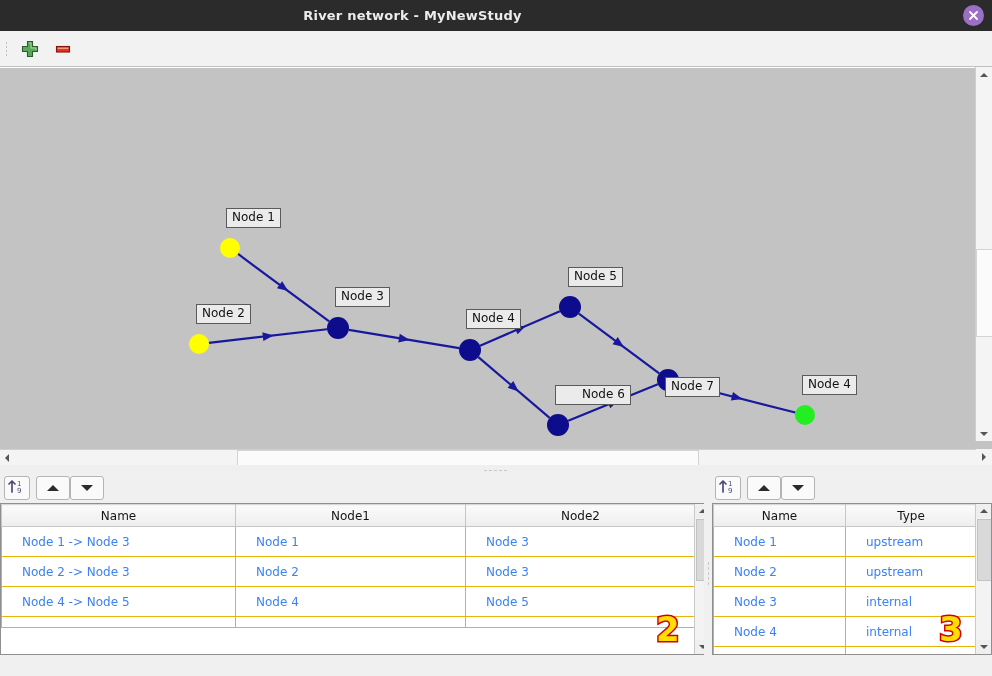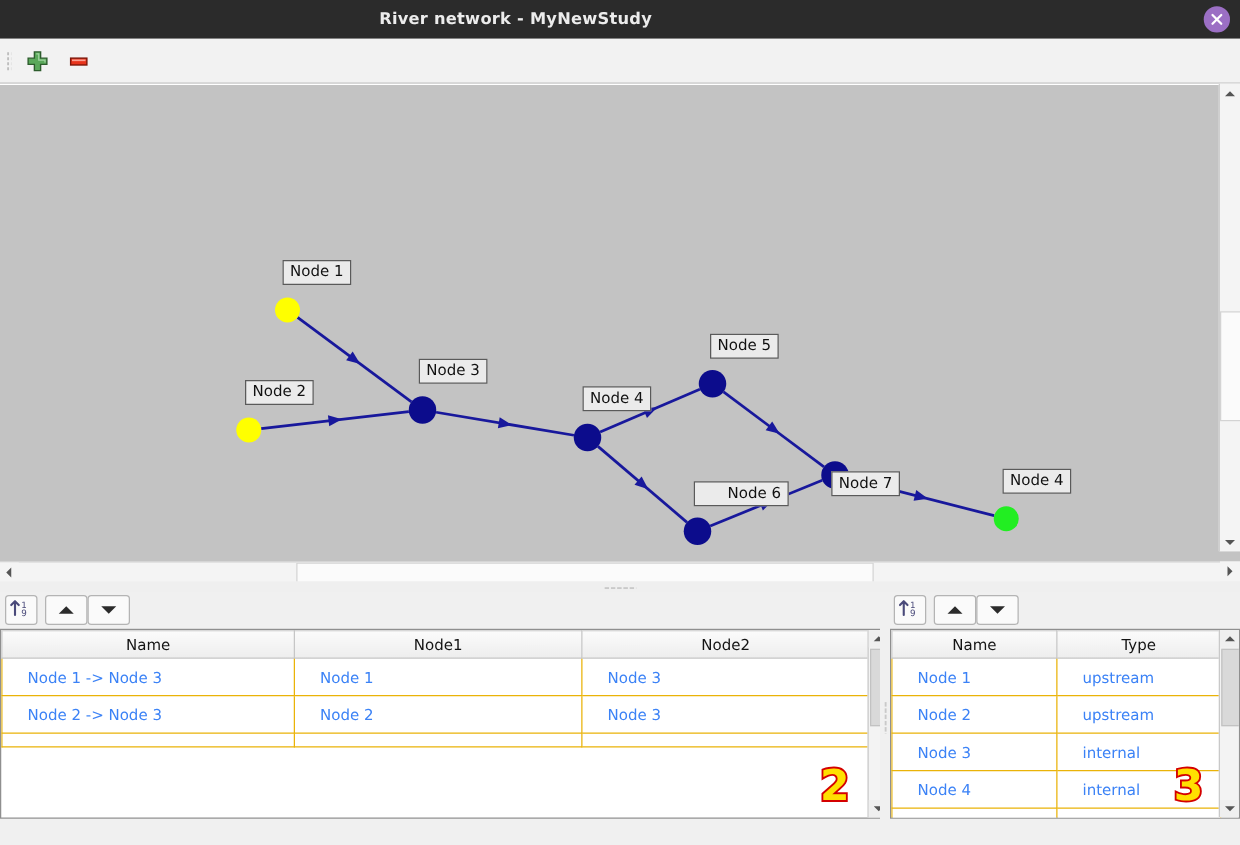--- a/index.html
+++ b/index.html
@@ -251,20 +251,25 @@
               <tr>
                 <td>Node 1 -&gt; Node 3</td>
                 <td>Node 1</td>
                 <td>Node 3</td>
               </tr>
               <tr>
                 <td>Node 2 -&gt; Node 3</td>
                 <td>Node 2</td>
                 <td>Node 3</td>
               </tr>
+              <tr>
+                <td>Node 4 -&gt; Node 5</td>
+                <td>Node 4</td>
+                <td>Node 5</td>
+              </tr>
               <tr class="empty">
                 <td></td>
                 <td></td>
                 <td></td>
               </tr>
             </tbody>
         </table>
         <div class="anno anno-y" style="position:absolute;left:655px;top:108px;">2</div>
         <div class="tsb" style="height:150px;">
           <div class="tb-up">

